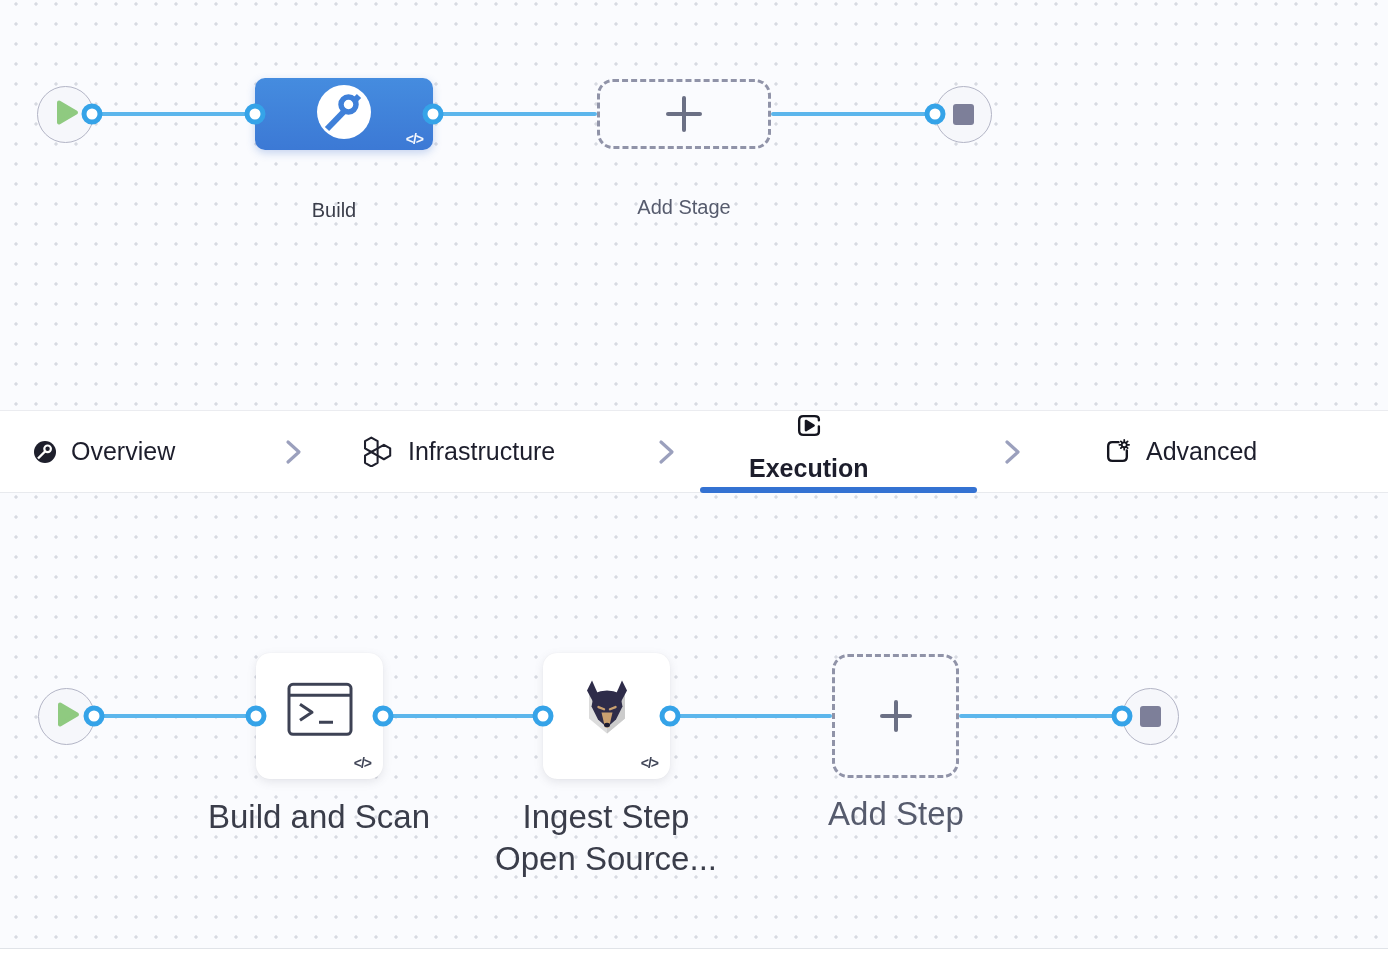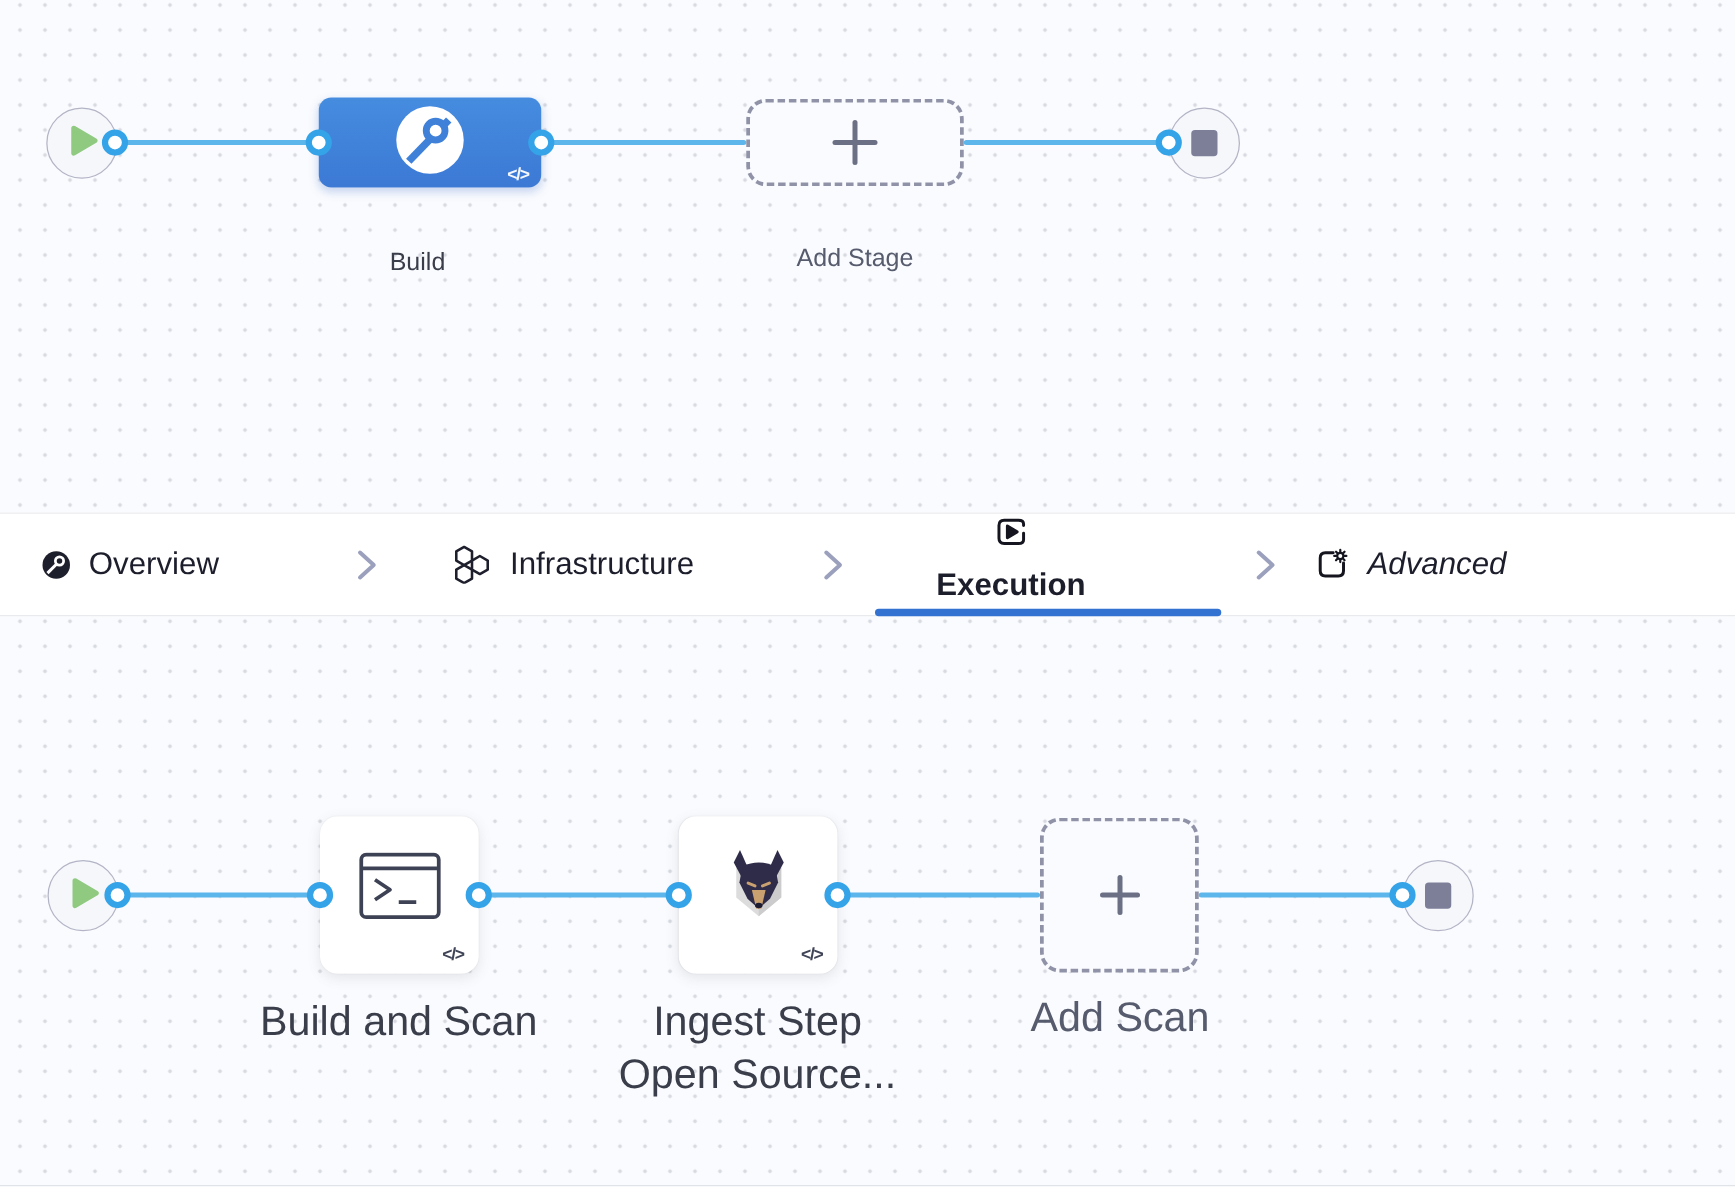--- a/index.html
+++ b/index.html
@@ -187,21 +187,21 @@
       </span>
       <span>Execution</span>
     </div>
 
     <span class="chevron-sep" style="left:1001px;">
       <svg width="22" height="26" viewBox="0 0 22 26">
         <polyline points="6,3 17,13 6,23" fill="none" stroke="#9ba0bd" stroke-width="3.2" stroke-linecap="round" stroke-linejoin="round"></polyline>
       </svg>
     </span>
 
-    <div class="tab" style="left:1051px;font-style:italic;">
+    <div class="tab" style="left:1103px;">
       <span class="ticon">
         <svg width="29" height="29" viewBox="0 0 28 28" fill="none" stroke="#14151f" stroke-width="2.3" stroke-linecap="round">
           <path d="M15,5 H9 Q5,5 5,9 V19 Q5,23 9,23 H19 Q23,23 23,19 V13"></path>
           <g stroke-width="1.7">
             <circle cx="20.5" cy="7.5" r="2.4"></circle>
             <line x1="20.5" y1="2.8" x2="20.5" y2="4.4"></line>
               <line x1="20.5" y1="10.6" x2="20.5" y2="12.2"></line>
             <line x1="15.8" y1="7.5" x2="17.4" y2="7.5"></line>
               <line x1="23.6" y1="7.5" x2="25.2" y2="7.5"></line>
             <line x1="17.2" y1="4.2" x2="18.3" y2="5.3"></line>
@@ -274,17 +274,17 @@
     <span class="conn-dot" style="left:383px;top:223px;"></span>
     <span class="conn-dot" style="left:543px;top:223px;"></span>
     <span class="conn-dot" style="left:670px;top:223px;"></span>
     <span class="conn-dot" style="left:1122px;top:223px;"></span>
 
     <div class="node-label lbl-step" style="left:319px;top:303px;">Build and Scan</div>
     <div class="node-label lbl-step" style="left:606px;top:303px;">
       <div>Ingest Step</div>
       <div>Open Source...</div>
     </div>
-    <div class="node-label lbl-step muted" style="left:896px;top:300px;">Add Scan</div>
+    <div class="node-label lbl-step muted" style="left:896px;top:300px;">Add Step</div>
   </div>
 
   <div class="footer-strip"></div>
 </div>
 
 </body></html>

